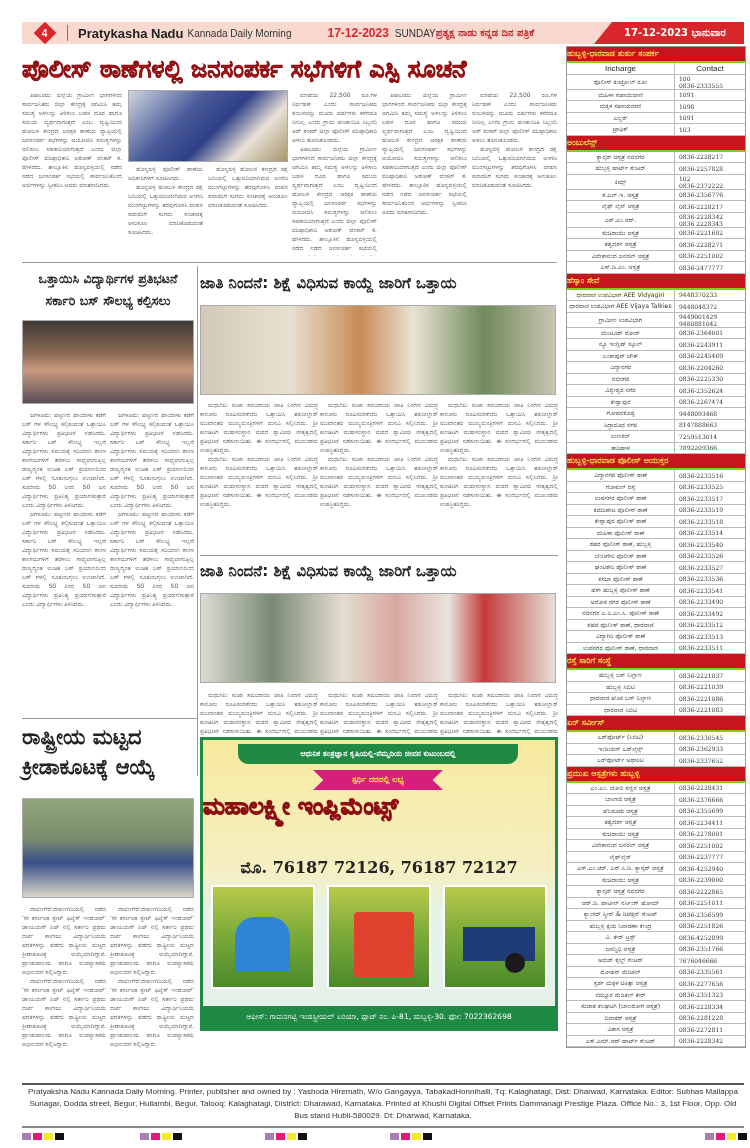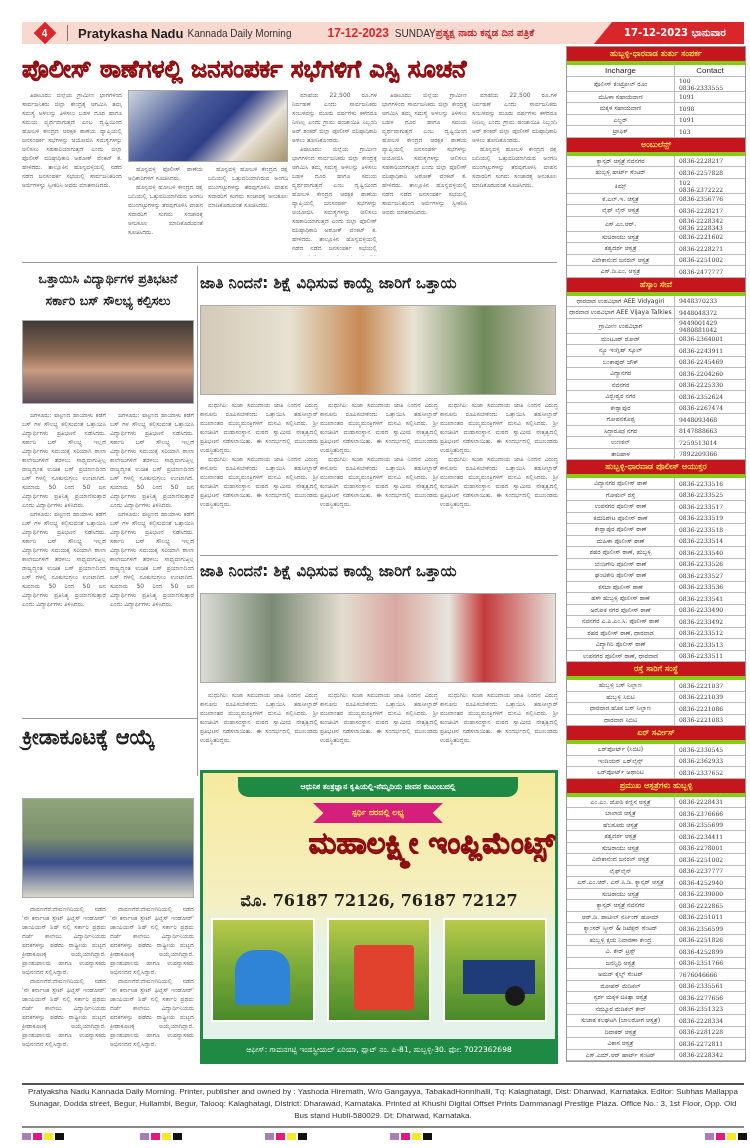--- a/index.html
+++ b/index.html
@@ -16,30 +16,30 @@
 .mh-red{position:absolute;right:0;top:0;height:22px;width:150px;background:#d9262b;clip-path:polygon(12% 0,100% 0,100% 100%,0 100%);color:#fff;font-weight:bold;font-size:10px;display:flex;align-items:center;justify-content:center;padding-left:12px}
 .headline{position:absolute;font-weight:bold;font-family:"DejaVu Sans",sans-serif}
 .h-red{color:#d9262b;-webkit-text-stroke:.5px #8b0f12}
 .col-text{position:absolute;font-size:6px;line-height:9px;color:#555;text-align:justify;overflow:hidden}
 .col-text p{text-indent:8px}
 .photo{position:absolute;border:1px solid #aaa}
 .vr{position:absolute;width:1px;background:#999}
 .hr{position:absolute;height:1px;background:#999}
 
 .sidebar{position:absolute;left:566px;top:46px;width:180px;border:1px solid #999;background:#fff;font-size:6.2px}
-.sb-head{background:#c4161c;color:#f9d44a;font-weight:bold;text-align:center;font-size:8px;padding:2px 0;border-bottom:4px solid #84cc16}
+.sb-head{background:#c4161c;color:#f9d44a;font-weight:bold;font-size:8px;padding:2px 0;border-bottom:2px solid #84cc16}
 .sb-row{display:flex;border-bottom:1px solid #bbb;min-height:11.5px}
 .sb-row .n{width:108px;border-right:1px solid #bbb;text-align:center;display:flex;align-items:center;justify-content:center;padding:1px;color:#333}
 .sb-row .c{flex:1;display:flex;flex-direction:column;justify-content:center;padding-left:4px;font-family:"DejaVu Serif",serif;color:#333;font-size:6px}
 .sb-colhead .n,.sb-colhead .c{font-family:"Liberation Sans",sans-serif;font-size:8px;color:#222;justify-content:center;align-items:center;padding:0}
 
-.ad{position:absolute;left:200px;top:770px;width:358px;height:294px;border:3px solid #1e8a44;background:linear-gradient(#f7ea9e 0%,#f5efc2 45%,#e6f3e8 60%,#e4f1ea 100%)}
+.ad{position:absolute;left:200px;top:737px;width:358px;height:294px;border:3px solid #1e8a44;background:linear-gradient(#f7ea9e 0%,#f5efc2 45%,#e6f3e8 60%,#e4f1ea 100%)}
 .ad-top{position:absolute;left:35px;top:4px;width:280px;height:20px;background:#1e8a44;border-radius:0 0 10px 10px;color:#fff;font-size:7.5px;display:flex;align-items:center;justify-content:center;font-weight:bold}
 .ad-ribbon{position:absolute;left:110px;top:30px;width:130px;height:20px;background:#d61f7c;clip-path:polygon(0 0,100% 0,92% 50%,100% 100%,0 100%,8% 50%);color:#f9e04a;font-size:8px;font-weight:bold;display:flex;align-items:center;justify-content:center}
-.ad-title{position:absolute;left:0;right:0;top:53px;text-align:right;font-size:29px;font-weight:bold;color:#d9262b;-webkit-text-stroke:1px #8b0f12}
+.ad-title{position:absolute;left:0;right:0;top:53px;text-align:left;font-size:23px;font-weight:bold;color:#d9262b;-webkit-text-stroke:1px #8b0f12}
 .ad-line{position:absolute;left:0;right:0;top:103px;text-align:center;font-size:10px;color:#222}
 .ad-phone{position:absolute;left:0;right:0;top:118px;text-align:center;font-size:16px;font-weight:bold;color:#222;font-family:"DejaVu Serif",serif}
 .ad-img{position:absolute;top:145px;width:104px;height:104px;border:2px solid #fff;background:linear-gradient(#b9c94a 0%,#7eac3a 45%,#4b8a2a 100%)}
 .ad-foot{position:absolute;left:0;right:0;bottom:0;height:22px;background:#1e8a44;color:#fff;font-size:7.5px;display:flex;align-items:center;justify-content:center}
 .footer{position:absolute;left:22px;top:1086px;width:722px;text-align:center;font-family:"Liberation Sans",sans-serif;font-size:8px;line-height:12px;color:#333}
 .cmyk{position:absolute;top:1133px;display:flex;gap:2px}
 .cmyk i{display:block;width:9px;height:7px}
 </style>
 </head>
 <body>
@@ -125,20 +125,21 @@
 <div class="col-text" style="left:320px;top:690px;width:118px;height:88px">
     <p>ಮಧುಗಿರಿ: ಸುಜಾ ಸಮುದಾಯ ಜಾತಿ ನಿಂದನೆ ವಿರುದ್ಧ ಕಾನೂನು ರೂಪಿಸಬೇಕೆಂದು ಒತ್ತಾಯಿಸಿ ತಹಸೀಲ್ದಾರ್ ಮುಖಾಂತರ ಮುಖ್ಯಮಂತ್ರಿಗಳಿಗೆ ಮನವಿ ಸಲ್ಲಿಸಿದರು. ಶ್ರೀ ಕುಂಚಿಟಿಗ ಮಹಾಸಂಸ್ಥಾನ ಮಠದ ಸ್ವಾಮೀಜಿ ನೇತೃತ್ವದಲ್ಲಿ ಪ್ರತಿಭಟನೆ ನಡೆಸಲಾಯಿತು. ಈ ಸಂದರ್ಭದಲ್ಲಿ ಮುಖಂಡರು ಉಪಸ್ಥಿತರಿದ್ದರು.</p>
   </div>
 <div class="col-text" style="left:440px;top:690px;width:118px;height:88px">
     <p>ಮಧುಗಿರಿ: ಸುಜಾ ಸಮುದಾಯ ಜಾತಿ ನಿಂದನೆ ವಿರುದ್ಧ ಕಾನೂನು ರೂಪಿಸಬೇಕೆಂದು ಒತ್ತಾಯಿಸಿ ತಹಸೀಲ್ದಾರ್ ಮುಖಾಂತರ ಮುಖ್ಯಮಂತ್ರಿಗಳಿಗೆ ಮನವಿ ಸಲ್ಲಿಸಿದರು. ಶ್ರೀ ಕುಂಚಿಟಿಗ ಮಹಾಸಂಸ್ಥಾನ ಮಠದ ಸ್ವಾಮೀಜಿ ನೇತೃತ್ವದಲ್ಲಿ ಪ್ರತಿಭಟನೆ ನಡೆಸಲಾಯಿತು. ಈ ಸಂದರ್ಭದಲ್ಲಿ ಮುಖಂಡರು ಉಪಸ್ಥಿತರಿದ್ದರು.</p>
   </div>
 
 <div class="hr" style="left:22px;top:718px;width:175px"></div>
 
 <div class="headline" style="left:22px;top:722px;width:172px;font-size:21px;line-height:30px;color:#222">
+  <div>ರಾಷ್ಟ್ರೀಯ ಮಟ್ಟದ</div>
   <div>ಕ್ರೀಡಾಕೂಟಕ್ಕೆ ಆಯ್ಕೆ</div>
 </div>
 <div class="photo" style="left:22px;top:798px;width:172px;height:100px;background:linear-gradient(180deg,#8fa57a 0%,#7c8e6e 40%,#3a4f8b 65%,#d9d6c8 100%)"></div>
 <div class="col-text" style="left:22px;top:904px;width:84px;height:172px">
     <p>ದಾವಣಗೆರೆ:ದೇವಣಗಿರಿಯಲ್ಲಿ ನಡೆದ 'ನೇ ಕರ್ನಾಟಕ ಸ್ಟೇಟ್ ಫಿಟ್ನೆಸ್ ಇಂಡೋರ್' ಚಾಂಪಿಯನ್ ಶಿಪ್ ನಲ್ಲಿ ಸರ್ಕಾರಿ ಪ್ರಥಮ ದರ್ಜೆ ಕಾಲೇಜು ವಿದ್ಯಾರ್ಥಿನಿಯರು ಪದಕಗಳನ್ನು ಪಡೆದು ರಾಷ್ಟ್ರೀಯ ಮಟ್ಟದ ಕ್ರೀಡಾಕೂಟಕ್ಕೆ ಆಯ್ಕೆಯಾಗಿದ್ದಾರೆ. ಪ್ರಾಂಶುಪಾಲರು ಹಾಗೂ ಉಪನ್ಯಾಸಕರು ಅಭಿನಂದನೆ ಸಲ್ಲಿಸಿದ್ದಾರೆ.</p>
     <p>ದಾವಣಗೆರೆ:ದೇವಣಗಿರಿಯಲ್ಲಿ ನಡೆದ 'ನೇ ಕರ್ನಾಟಕ ಸ್ಟೇಟ್ ಫಿಟ್ನೆಸ್ ಇಂಡೋರ್' ಚಾಂಪಿಯನ್ ಶಿಪ್ ನಲ್ಲಿ ಸರ್ಕಾರಿ ಪ್ರಥಮ ದರ್ಜೆ ಕಾಲೇಜು ವಿದ್ಯಾರ್ಥಿನಿಯರು ಪದಕಗಳನ್ನು ಪಡೆದು ರಾಷ್ಟ್ರೀಯ ಮಟ್ಟದ ಕ್ರೀಡಾಕೂಟಕ್ಕೆ ಆಯ್ಕೆಯಾಗಿದ್ದಾರೆ. ಪ್ರಾಂಶುಪಾಲರು ಹಾಗೂ ಉಪನ್ಯಾಸಕರು ಅಭಿನಂದನೆ ಸಲ್ಲಿಸಿದ್ದಾರೆ.</p>
   </div>
 <div class="col-text" style="left:110px;top:904px;width:84px;height:172px">
     <p>ದಾವಣಗೆರೆ:ದೇವಣಗಿರಿಯಲ್ಲಿ ನಡೆದ 'ನೇ ಕರ್ನಾಟಕ ಸ್ಟೇಟ್ ಫಿಟ್ನೆಸ್ ಇಂಡೋರ್' ಚಾಂಪಿಯನ್ ಶಿಪ್ ನಲ್ಲಿ ಸರ್ಕಾರಿ ಪ್ರಥಮ ದರ್ಜೆ ಕಾಲೇಜು ವಿದ್ಯಾರ್ಥಿನಿಯರು ಪದಕಗಳನ್ನು ಪಡೆದು ರಾಷ್ಟ್ರೀಯ ಮಟ್ಟದ ಕ್ರೀಡಾಕೂಟಕ್ಕೆ ಆಯ್ಕೆಯಾಗಿದ್ದಾರೆ. ಪ್ರಾಂಶುಪಾಲರು ಹಾಗೂ ಉಪನ್ಯಾಸಕರು ಅಭಿನಂದನೆ ಸಲ್ಲಿಸಿದ್ದಾರೆ.</p>
     <p>ದಾವಣಗೆರೆ:ದೇವಣಗಿರಿಯಲ್ಲಿ ನಡೆದ 'ನೇ ಕರ್ನಾಟಕ ಸ್ಟೇಟ್ ಫಿಟ್ನೆಸ್ ಇಂಡೋರ್' ಚಾಂಪಿಯನ್ ಶಿಪ್ ನಲ್ಲಿ ಸರ್ಕಾರಿ ಪ್ರಥಮ ದರ್ಜೆ ಕಾಲೇಜು ವಿದ್ಯಾರ್ಥಿನಿಯರು ಪದಕಗಳನ್ನು ಪಡೆದು ರಾಷ್ಟ್ರೀಯ ಮಟ್ಟದ ಕ್ರೀಡಾಕೂಟಕ್ಕೆ ಆಯ್ಕೆಯಾಗಿದ್ದಾರೆ. ಪ್ರಾಂಶುಪಾಲರು ಹಾಗೂ ಉಪನ್ಯಾಸಕರು ಅಭಿನಂದನೆ ಸಲ್ಲಿಸಿದ್ದಾರೆ.</p>

